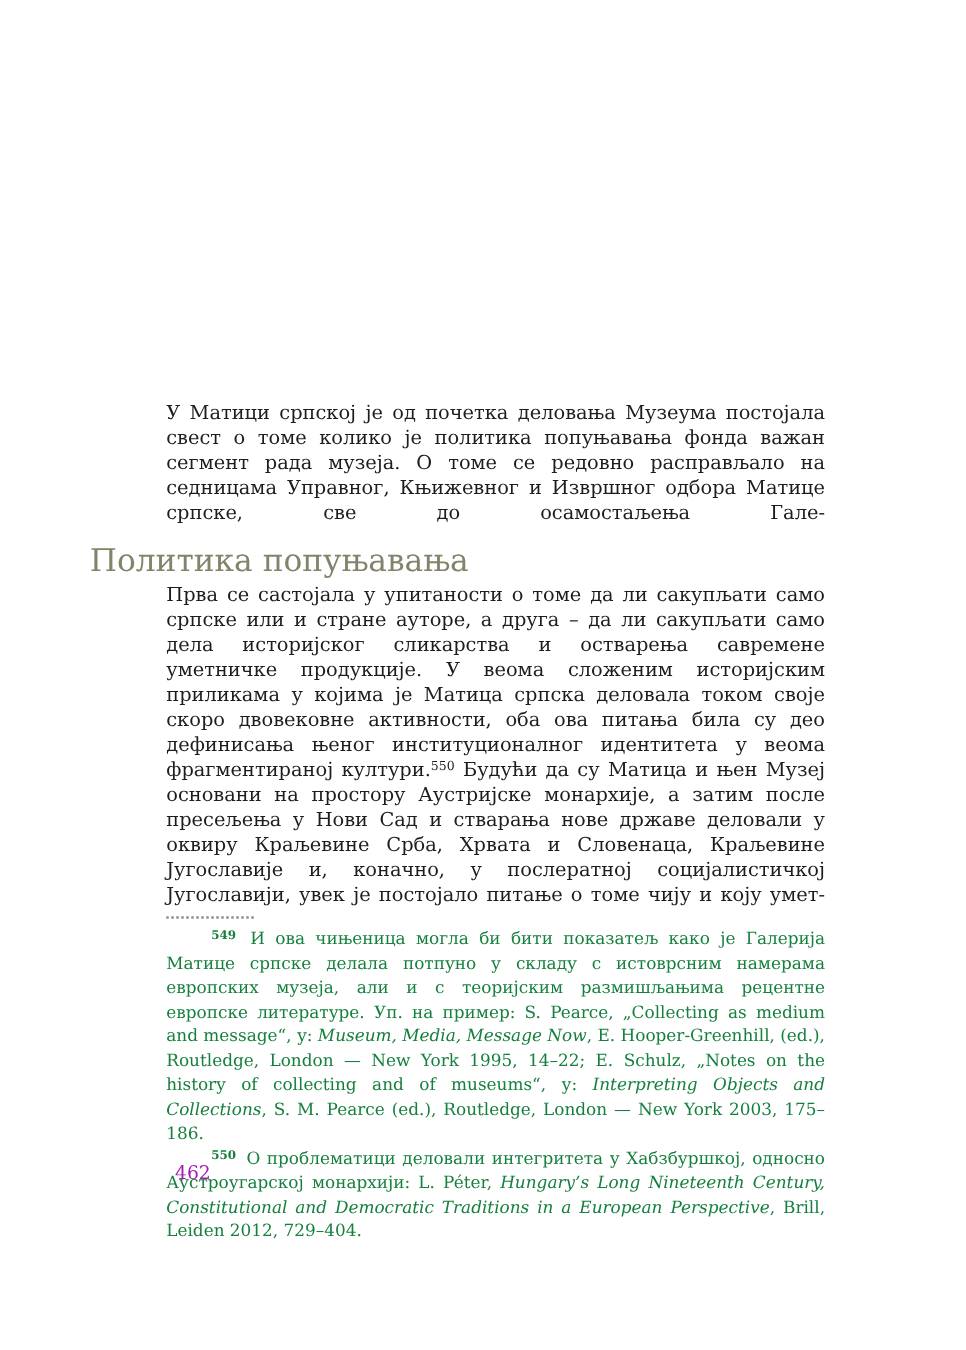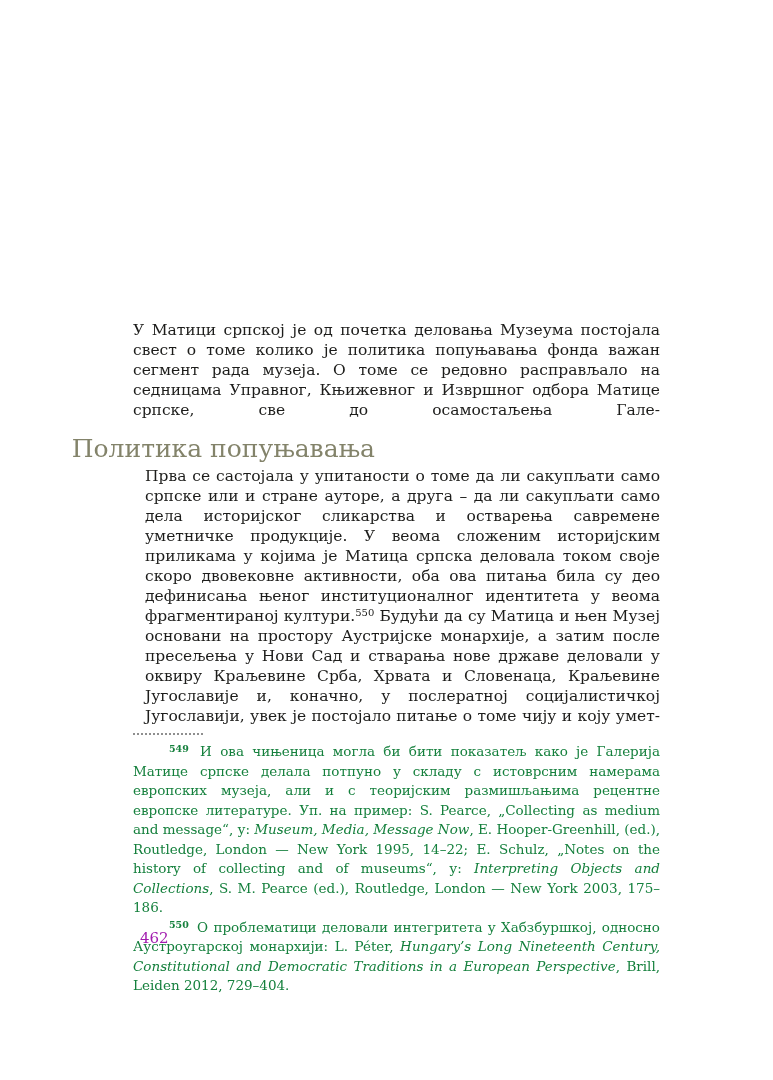--- a/index.html
+++ b/index.html
@@ -42,21 +42,21 @@
     font-size: 25px;
     line-height: 34px;
     color: #83836a;
   }
   .heading .h-line { display: block; }
   .narrow {
     width: 275px;
     flex: 0 0 275px;
     text-align-last: justify;
   }
-  .rest { text-align-last: justify; margin-left: 12px; }
+  .rest { text-align-last: justify; }
   .fnref {
     font-size: 10px;
     line-height: 0;
     vertical-align: baseline;
     position: relative;
     top: -5px;
   }
   .fn-sep {
     width: 70px;
     height: 0;

